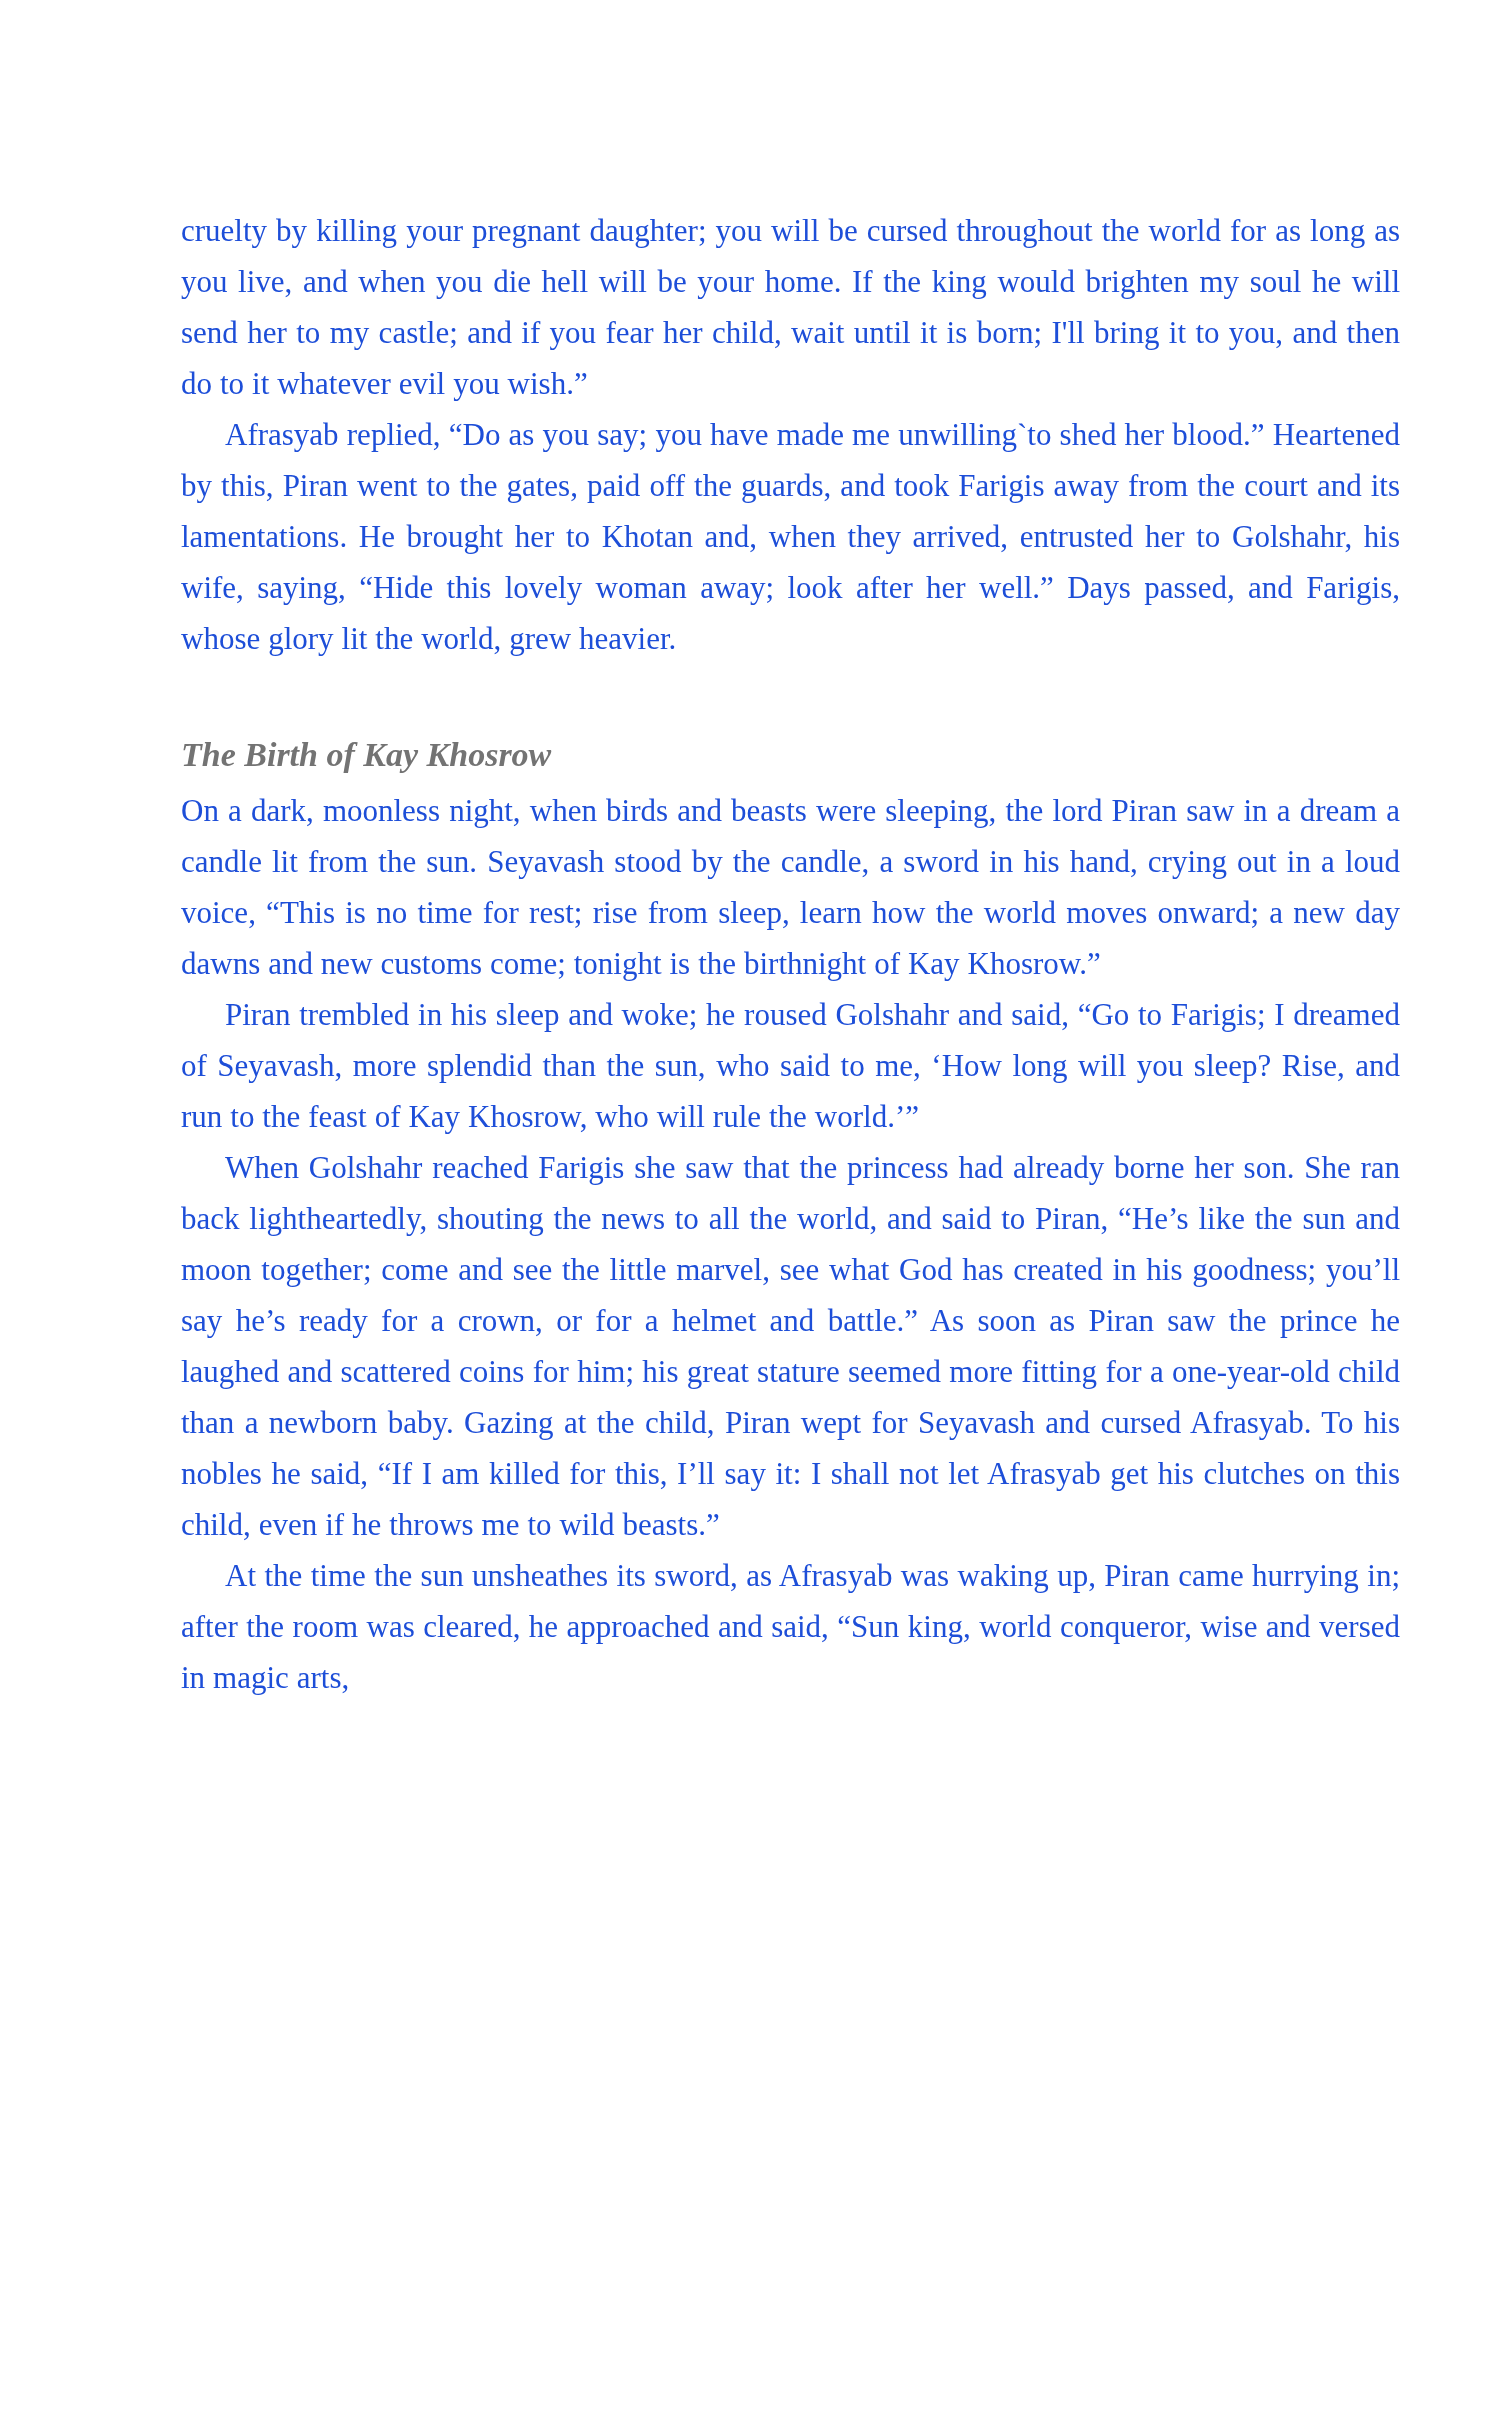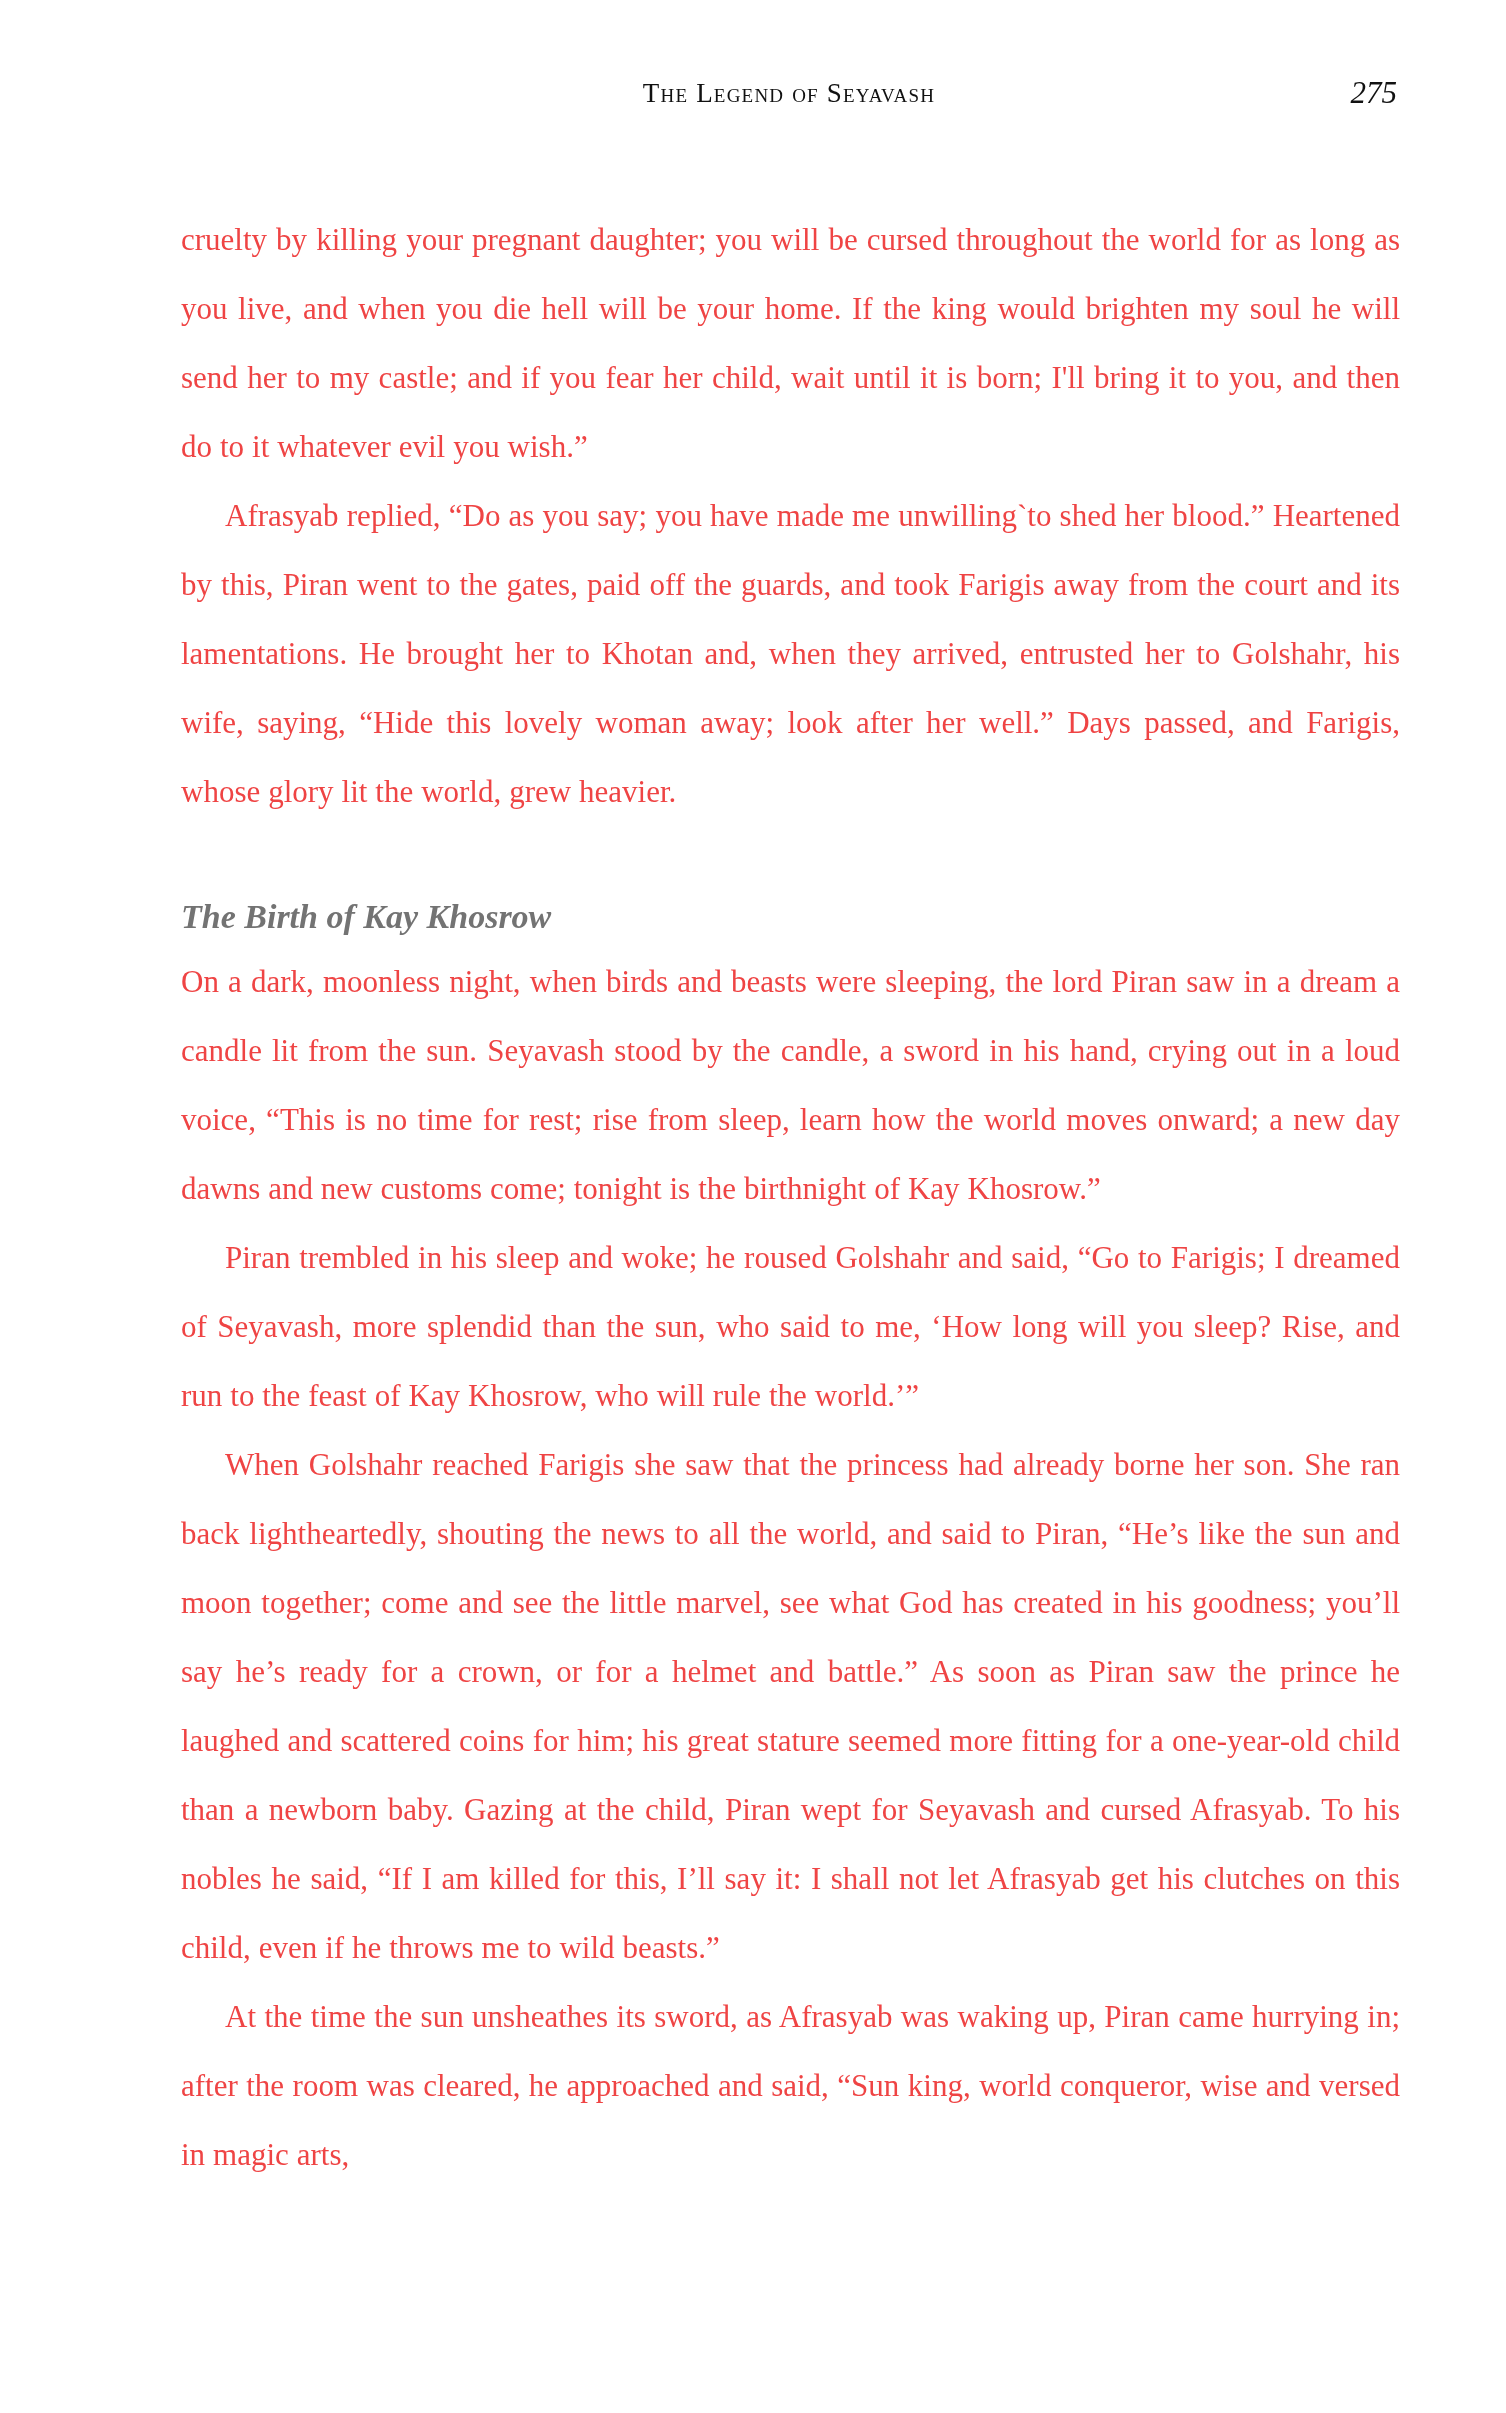--- a/index.html
+++ b/index.html
@@ -61,25 +61,25 @@
     position: absolute;
     left: 181px;
     top: 205px;
     width: 1219px;
   }
 
   p.para {
     margin: 0;
     padding: 0;
     font-size: 31px;
-    line-height: 69px;
+    line-height: 51px;
     text-align: justify;
     text-justify: inter-word;
     word-spacing: 0.2px;
-    color: #ef4444;
+    color: #1d4ed8;
     hyphens: none;
   }
 
   p.para.indent {
     text-indent: 44px;
   }
 
   h2.section-heading {
     margin: 0;
     padding: 0;
@@ -93,24 +93,20 @@
   }
 
   .gap-before-heading { height: 67px; }
   .gap-after-heading  { height: 6.2px; }
 </style>
 </head>
 <body>
 
 <div class="page">
 
-  <div class="running-head">
-    <div class="running-head-title">The Legend of Seyavash</div>
-    <div class="running-head-folio">275</div>
-  </div>
 
   <div class="textblock">
 
     <p class="para">cruelty by killing your pregnant daughter; you will be cursed throughout the world for as long as you live, and when you die hell will be your home. If the king would brighten my soul he will send her to my castle; and if you fear her child, wait until it is born; I'll bring it to you, and then do to it whatever evil you wish.”</p>
 
     <p class="para indent">Afrasyab replied, “Do as you say; you have made me unwilling`to shed her blood.” Heartened by this, Piran went to the gates, paid off the guards, and took Farigis away from the court and its lamentations. He brought her to Khotan and, when they arrived, entrusted her to Golshahr, his wife, saying, “Hide this lovely woman away; look after her well.” Days passed, and Farigis, whose glory lit the world, grew heavier.</p>
 
     <div class="gap-before-heading"></div>
 
     <h2 class="section-heading">The Birth of Kay Khosrow</h2>

